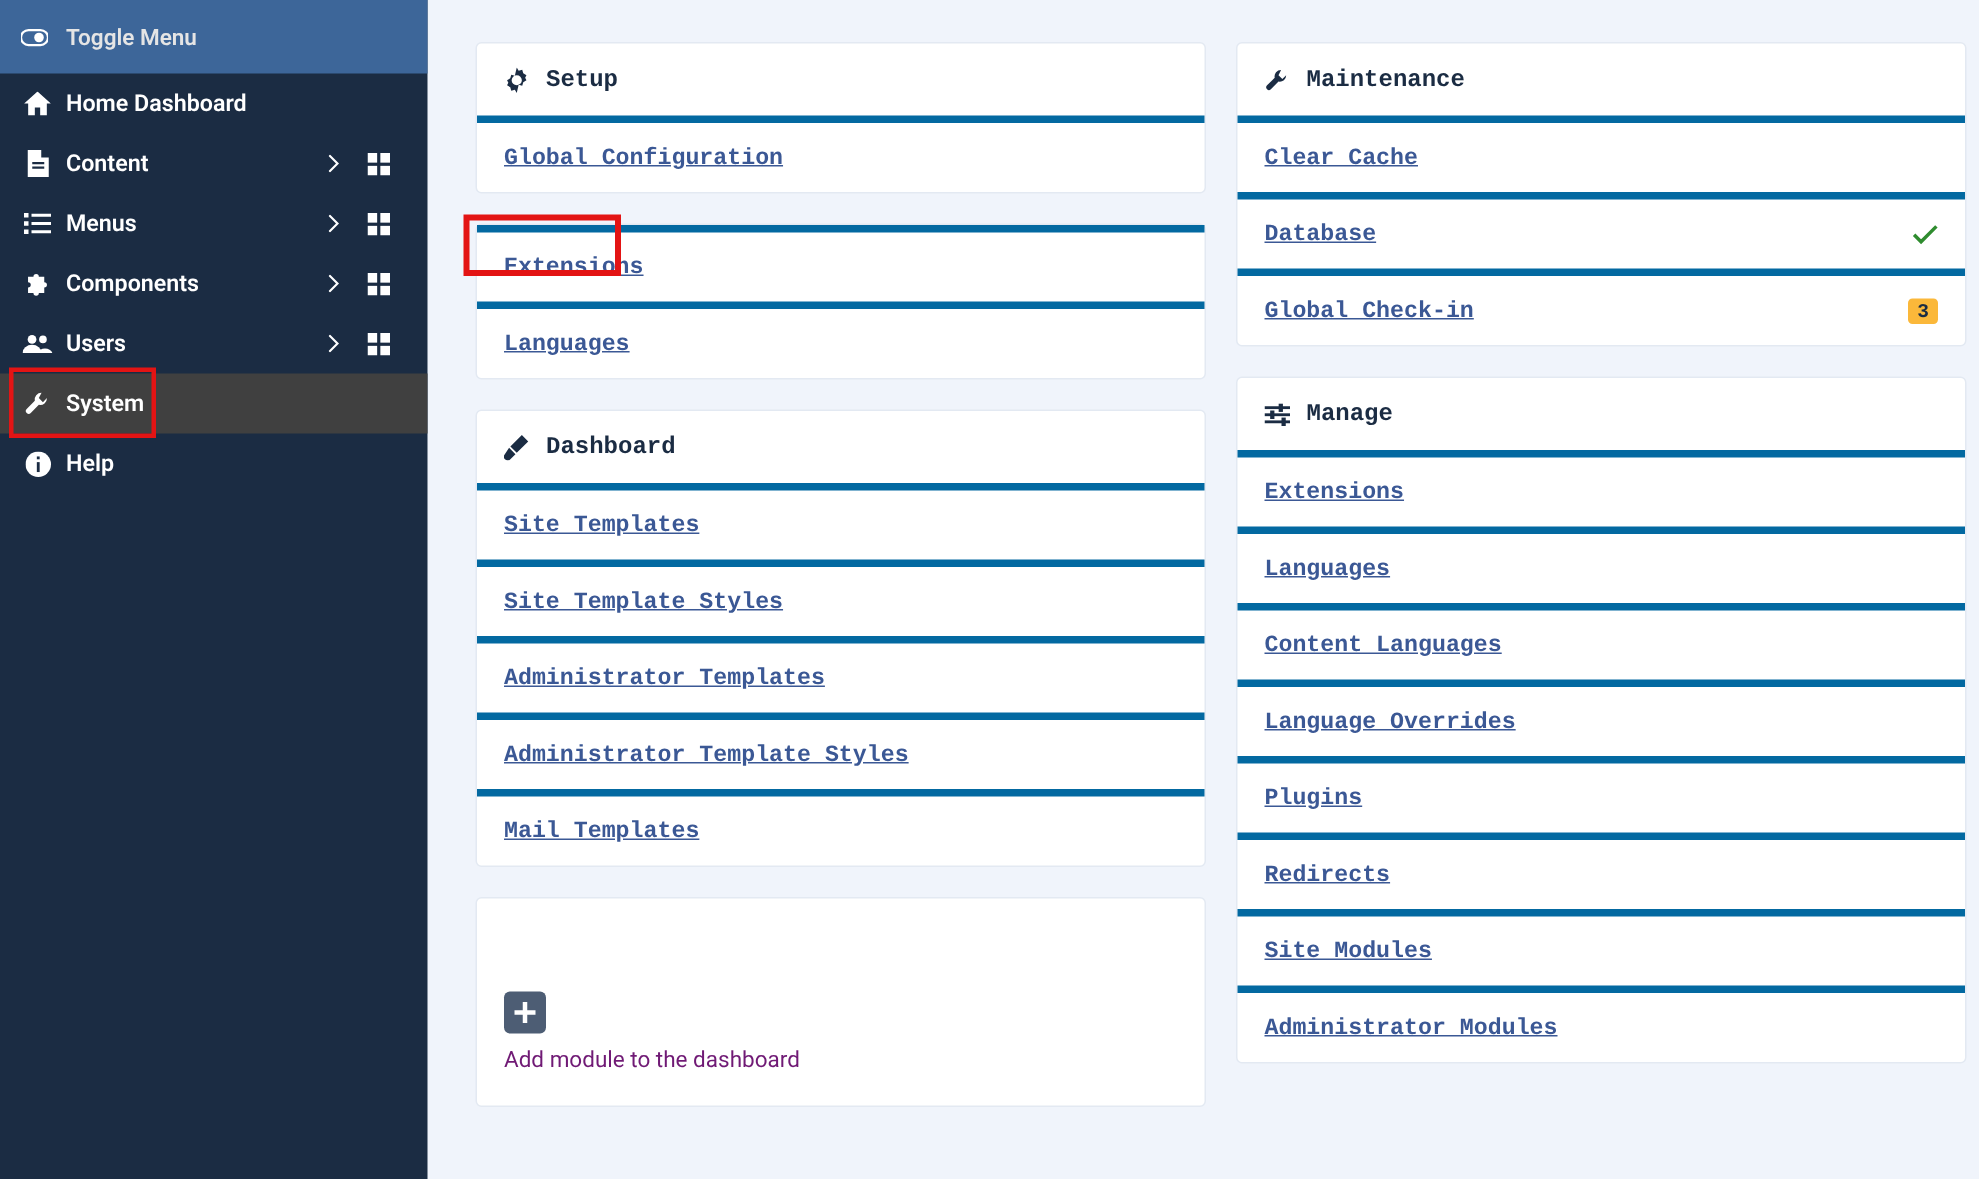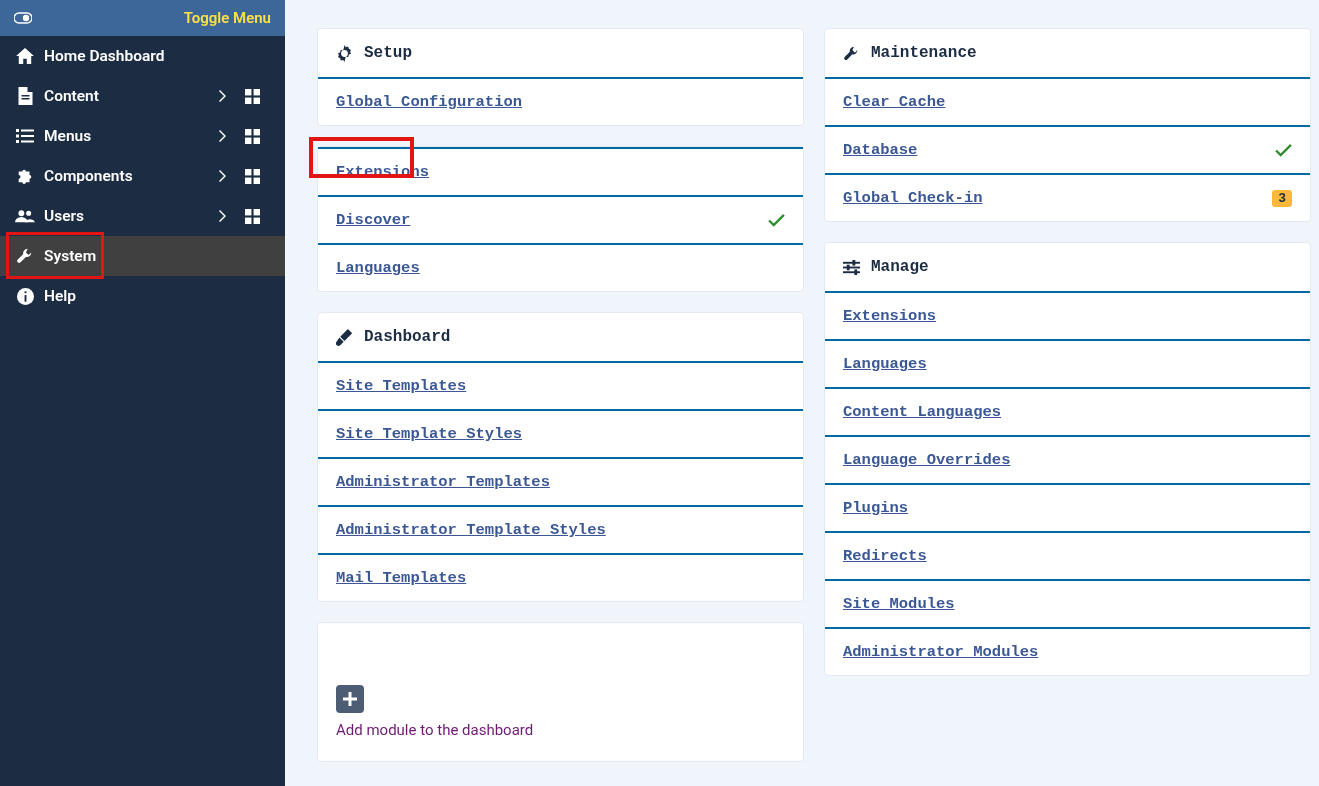--- a/index.html
+++ b/index.html
@@ -16,29 +16,28 @@
   
   .sidebar {
     width: 285px;
     background: #1b2c43;
     flex-shrink: 0;
     display: flex;
     flex-direction: column;
   }
   .sidebar-toggle {
     background: #3d6699;
-    color: #fde047;
-    height: 36px;
+    color: #e5e5e5;
+    height: 49px;
     display: flex;
     align-items: center;
     padding: 0 14px;
     font-size: 15px;
     font-weight: 600;
     cursor: pointer;
-    justify-content: space-between;
   }
   .sidebar-toggle .icon { width: 22px; display:inline-flex; align-items:center; margin-right: 8px; }
   .sidebar-item {
     color: #fff;
     height: 40px;
     display: flex;
     align-items: center;
     padding: 0 14px;
     cursor: pointer;
     font-size: 15.5px;
@@ -83,21 +82,21 @@
   .panel-header {
     display: flex;
     align-items: center;
     padding: 15px 18px;
     font-weight: 700;
     font-size: 16px;
     color: #1b2c43;
   }
   .panel-header .icon { width: 22px; display:inline-flex; align-items:center; margin-right:6px; }
   .panel-row {
-    border-top: 2px solid #0369a1;
+    border-top: 5px solid #0369a1;
     padding: 14px 18px;
     display: flex;
     align-items: center;
     position: relative;
   }
   .panel-row a {
     color: #3b5895;
     text-decoration: underline;
     font-weight: 600;
     font-size: 15.5px;
@@ -281,28 +280,20 @@
         </div>
         <div class="panel-row">
           <a>Global Configuration</a>
         </div>
       </div>
 
       <div class="panel">
         <div class="panel-row" style="position:relative;">
           <a>Extensions</a>
           <div class="highlight-extensions"></div>
-        </div>
-        <div class="panel-row">
-          <a>Discover</a>
-          <span class="row-right check-icon">
-            <svg width="17" height="13" viewBox="0 0 18 14" fill="none" stroke="#2f8c2f" stroke-width="2.5">
-                <path d="M1 7 L6 12 L17 1"></path>
-              </svg>
-          </span>
         </div>
         <div class="panel-row">
           <a>Languages</a>
         </div>
       </div>
 
       <div class="panel">
         <div class="panel-header">
           <span class="icon">
             <svg width="17" height="17" viewBox="0 0 20 20" fill="#1b2c43">

